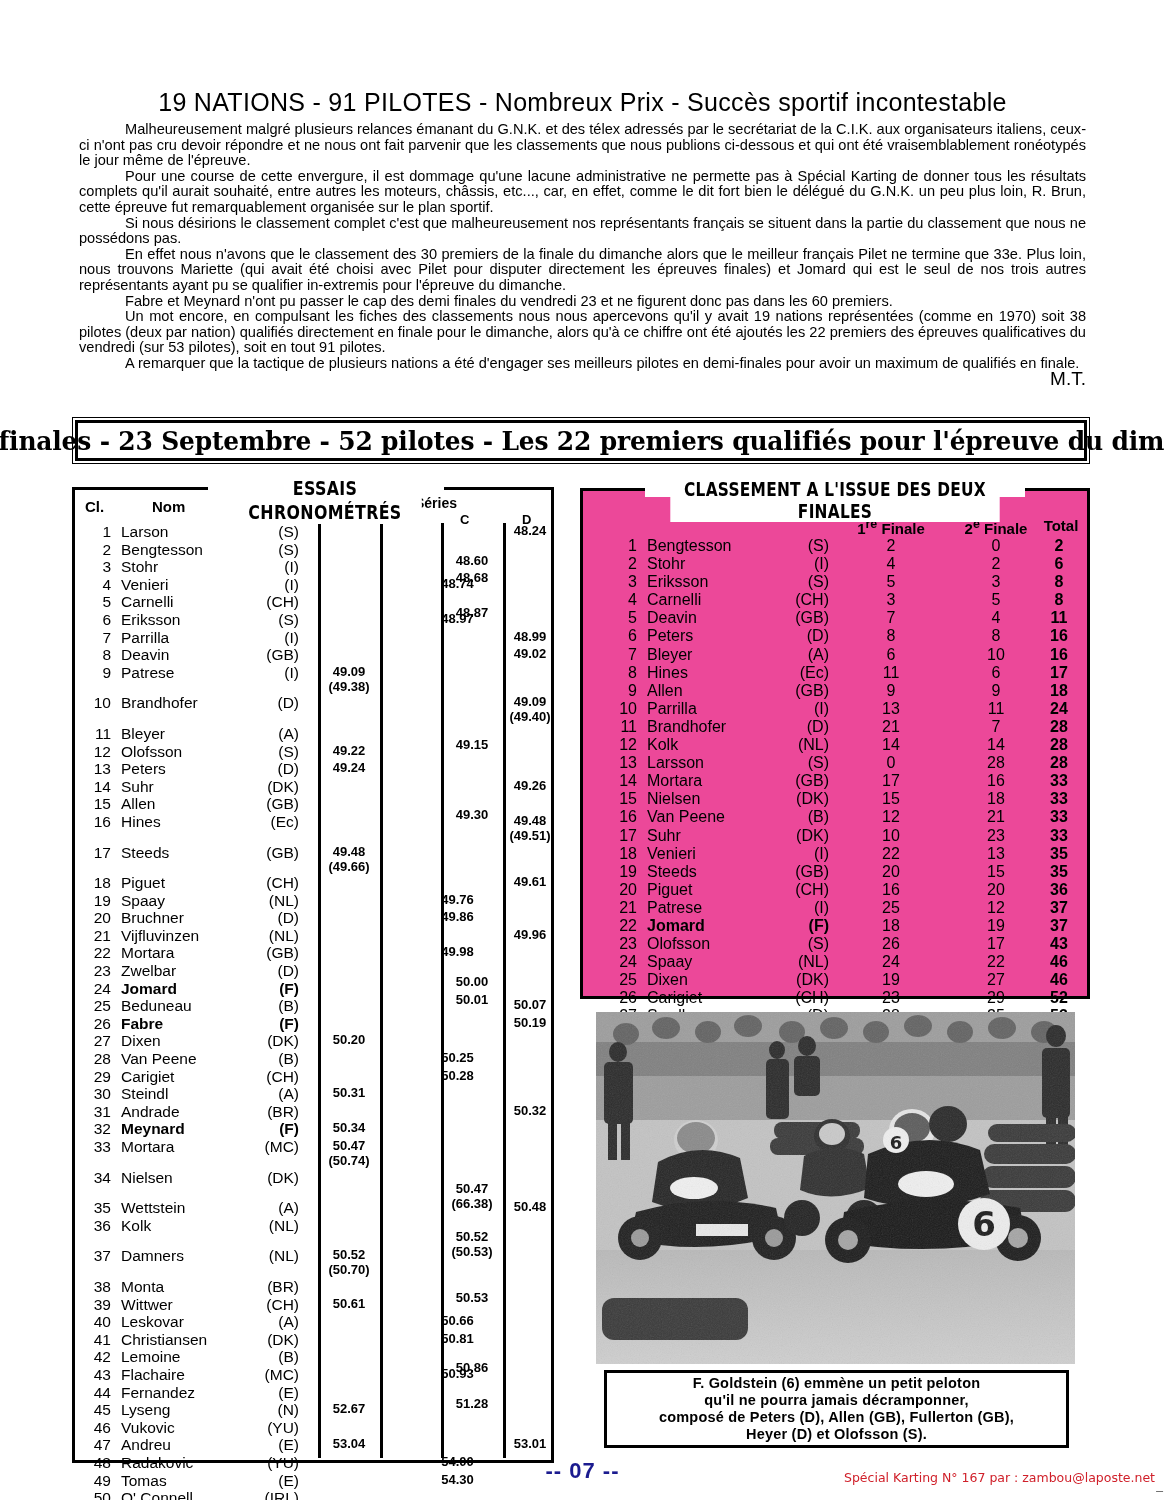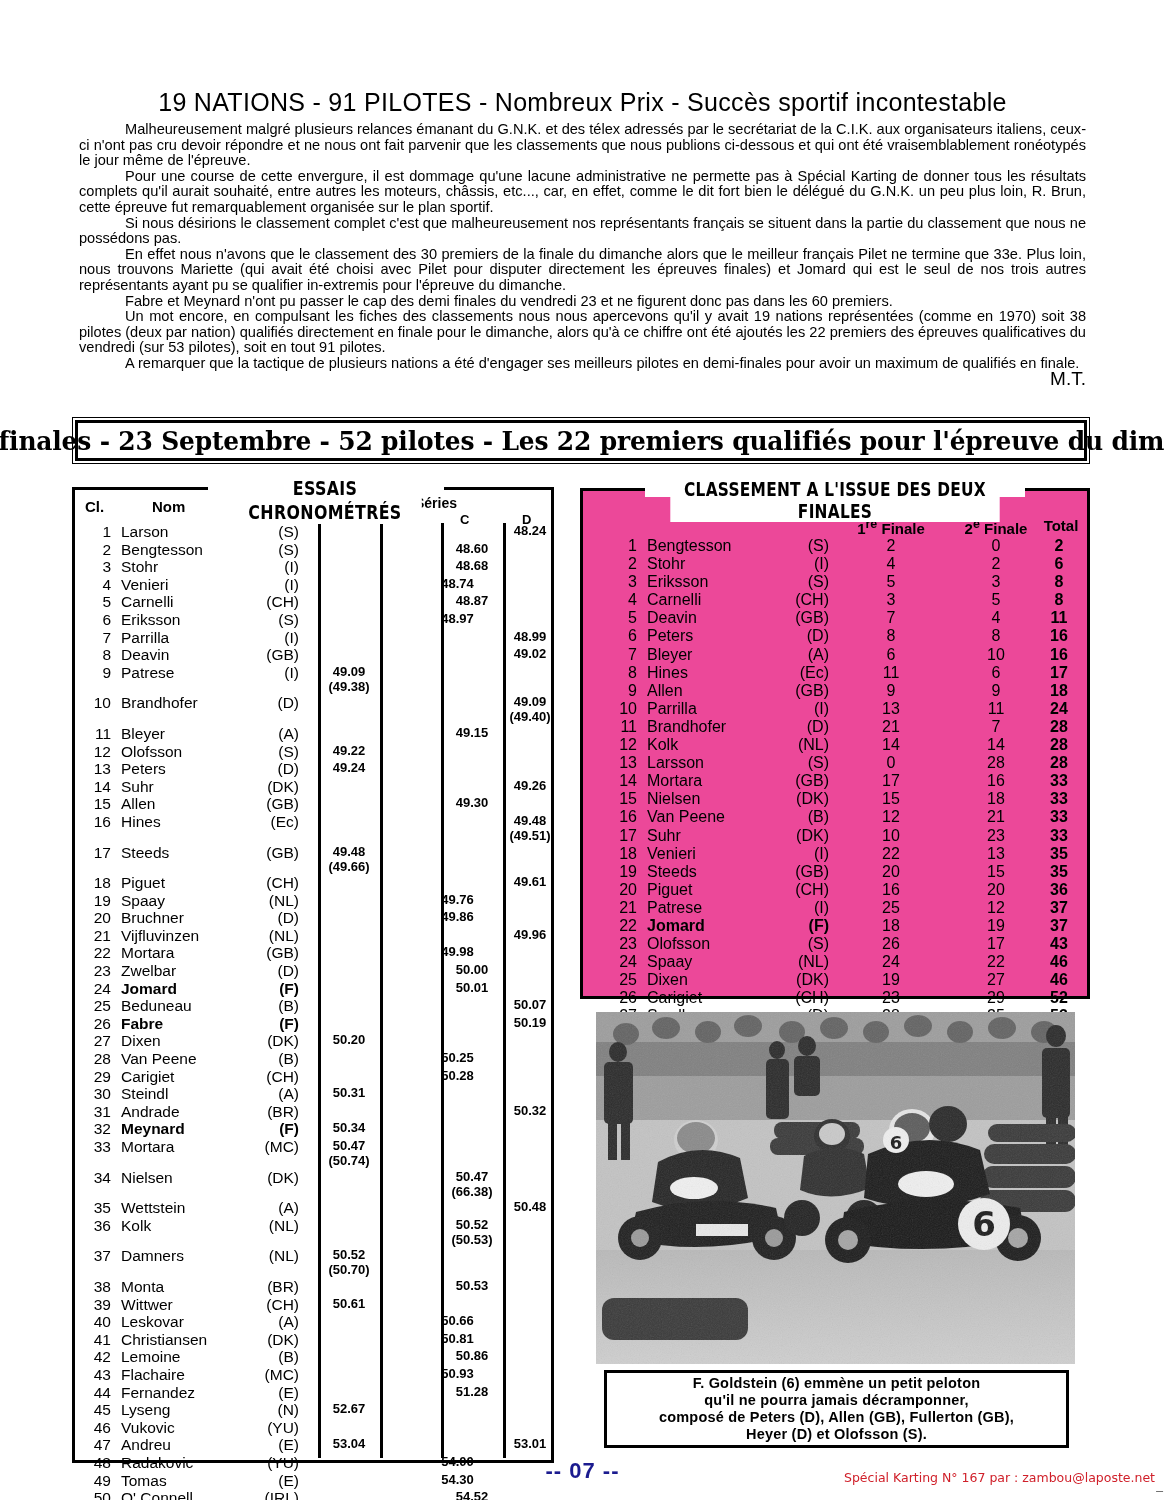--- a/index.html
+++ b/index.html
@@ -80,21 +80,21 @@
   
   .lrows{position:absolute;left:0;top:33px;right:0;}
   .lrow{position:relative;height:17.6px;}
   .lrow.gap{margin-top:13px;}
   .lrow .cl{position:absolute;left:8px;width:28px;text-align:right;font-size:15.5px;}
   .lrow .nm{position:absolute;left:46px;font-size:15.5px;}
   .lrow .nt{position:absolute;left:140px;width:84px;text-align:right;font-size:15.5px;}
   .lrow.bold .nm,.lrow.bold .nt{font-weight:bold;}
   .tcell{position:absolute;font-size:13px;font-weight:bold;text-align:center;}
   .ca{left:244px;width:60px;} .cb{left:306px;width:59px;padding-left:47px;}
-  .cc{left:367px;width:60px;} .cd{left:429px;width:52px;}
+  .cc{left:367px;width:60px;margin-top:12px;} .cd{left:429px;width:52px;}
   .sub{font-size:13px;font-weight:bold;}
 
   
   .rtab{
     position:absolute;left:580px;top:488px;width:510px;height:511px;
     border:3px solid #000;box-sizing:border-box;background:#ec4899;
   }
   .rtitle{
     position:absolute;left:652px;top:478px;width:366px;text-align:center;
     background:#fff;font-family:"DejaVu Sans Condensed","DejaVu Sans",sans-serif;

